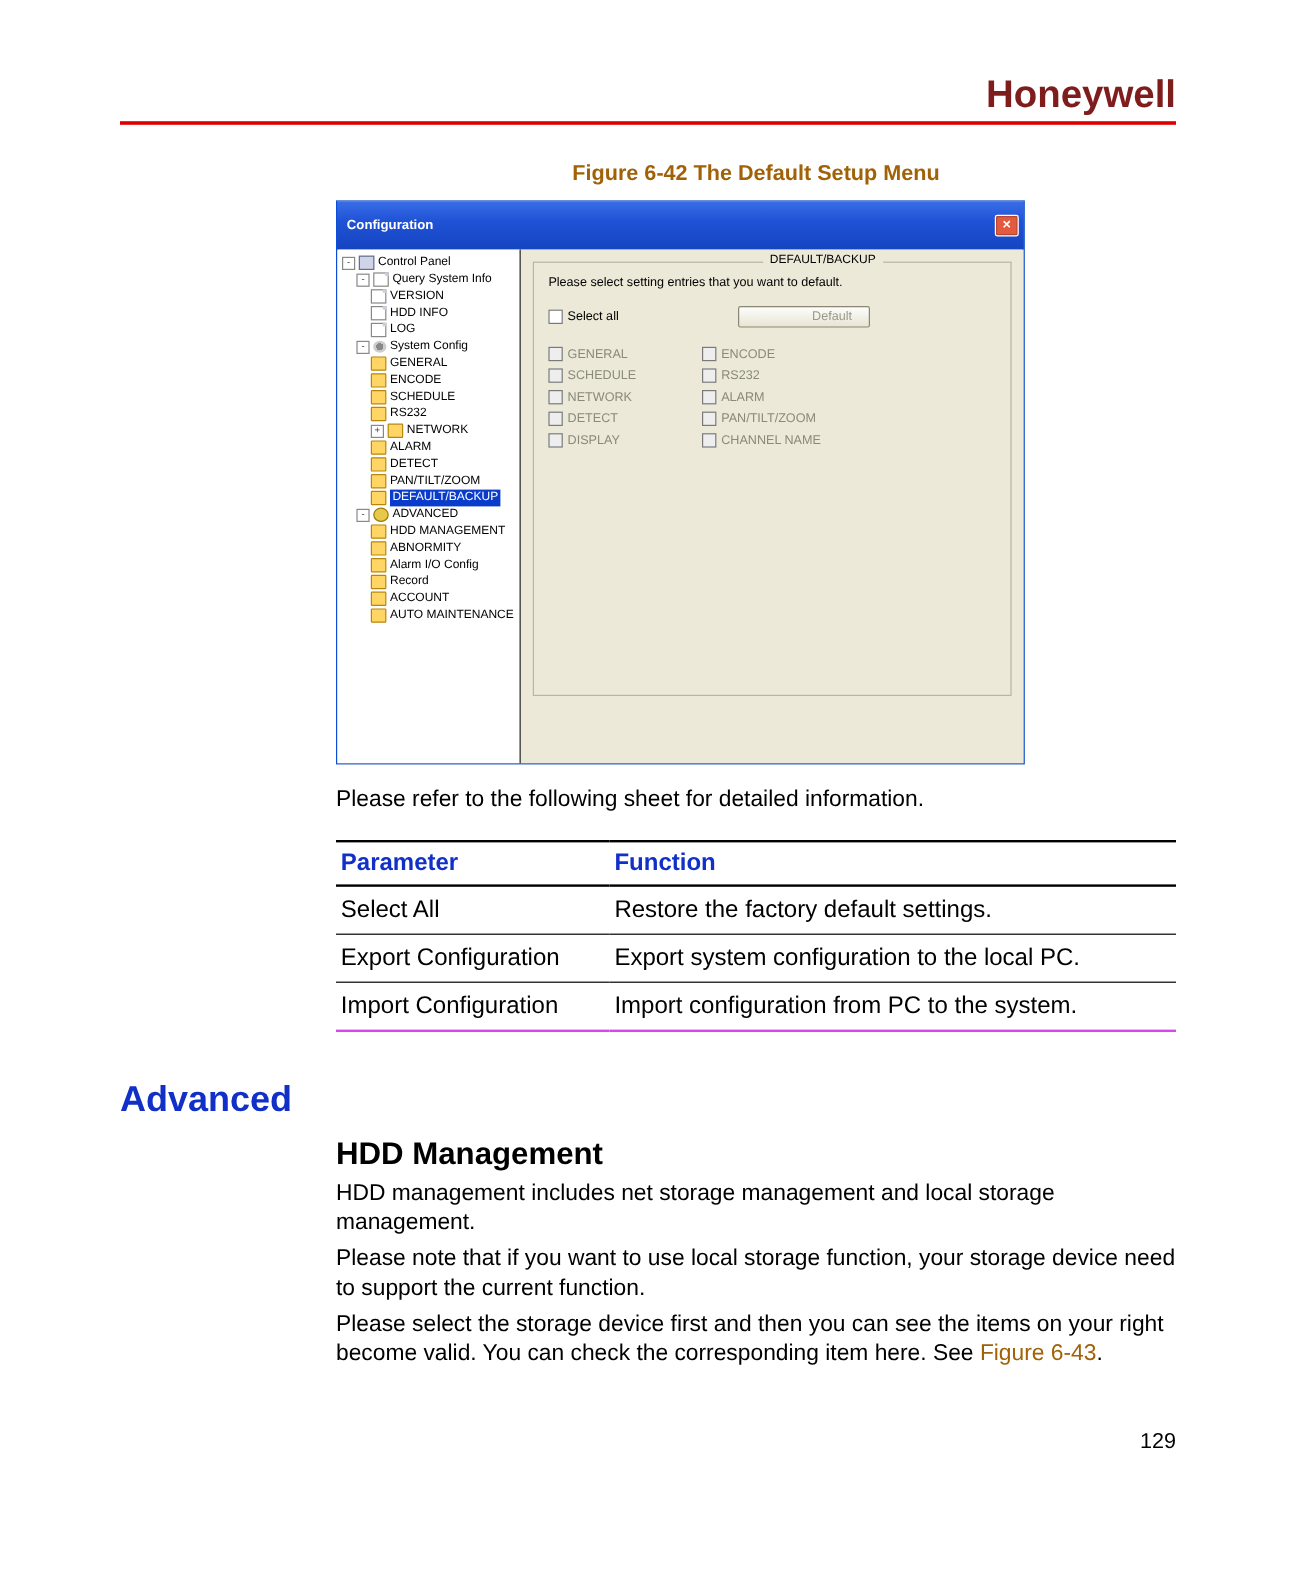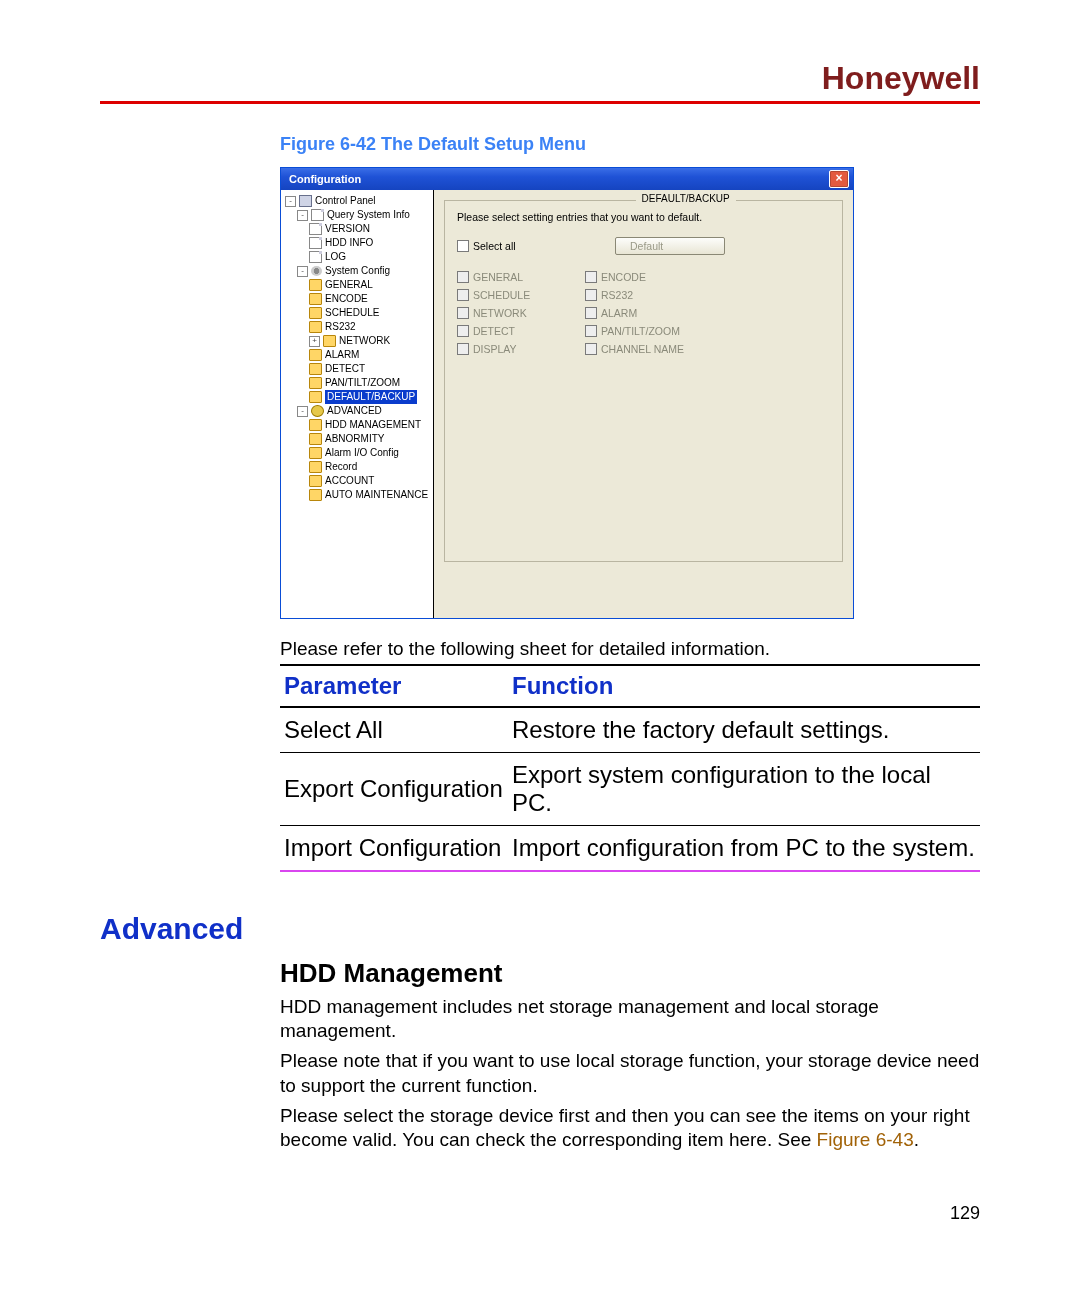--- a/index.html
+++ b/index.html
@@ -25,35 +25,36 @@
     font-family: Arial, Helvetica, sans-serif;
     font-weight: 900;
     font-size: 32px;
     color: #7f1d1d;
     letter-spacing: 0;
   }
   .content {
     margin-left: 180px;
   }
   .fig-caption {
-    color: #3b82f6;
+    color: #a16207;
     font-weight: 700;
     font-size: 18px;
     margin-bottom: 12px;
+    text-align: center;
   }
   
   .dialog {
     width: 572px;
     border: 1px solid #0a4dd6;
     box-shadow: 0 0 0 1px #06328f inset;
     font-size: 11px;
     background: #ece9d8;
   }
   .titlebar {
-    height: 22px;
+    height: 40px;
     background: linear-gradient(#3a6ee7, #1f52d6 40%, #1544c0);
     display: flex;
     align-items: center;
     color: #fff;
     font-weight: 700;
     padding: 0 4px 0 8px;
   }
   .titlebar .title-text { flex: 1; }
   .closebox {
     width: 18px; height: 16px;
@@ -134,42 +135,42 @@
   .chk { display:flex; align-items:center; gap:4px; font-size:10.5px; width:128px; }
   .chk .box { width:10px;height:10px;border:1px solid #7a7a7a;background:#fff; }
   .chk.disabled { color:#8a8a7a; }
   .chk.disabled .box { background:#eee; }
   .btn {
     border: 1px solid #8a8875;
     background: linear-gradient(#fdfdfb,#e8e5d4);
     font-size: 10.5px;
     padding: 2px 14px;
     min-width: 80px;
-    text-align: left;
+    text-align: right;
     border-radius: 2px;
   }
   .btn.disabled { color:#9a9a88; }
   .grid2 {
     display: grid;
     grid-template-columns: 128px 150px;
     row-gap: 6px;
     margin-top: 16px;
   }
   .cfg-backup { margin-top: 40px; font-size: 10.5px; }
   .cfg-row { display:flex; gap: 14px; align-items:center; margin-top: 4px; }
   .cfg-label { width: 62px; }
   .path { flex:1; }
   .btns { display:flex; gap: 30px; margin-top: 6px; }
   
   .body-text { font-size: 19px; margin-top: 18px; line-height: 1.3; }
   .param-table {
     width: 100%;
-    margin-top: 2px;
+    margin-top: 20px;
     border-collapse: collapse;
-    font-size: 24px;
+    font-size: 20px;
   }
   .param-table th {
     text-align: left;
     color: #1030c8;
     font-weight: 700;
     border-top: 2px solid #000;
     border-bottom: 2px solid #000;
     padding: 6px 4px;
   }
   .param-table td {

